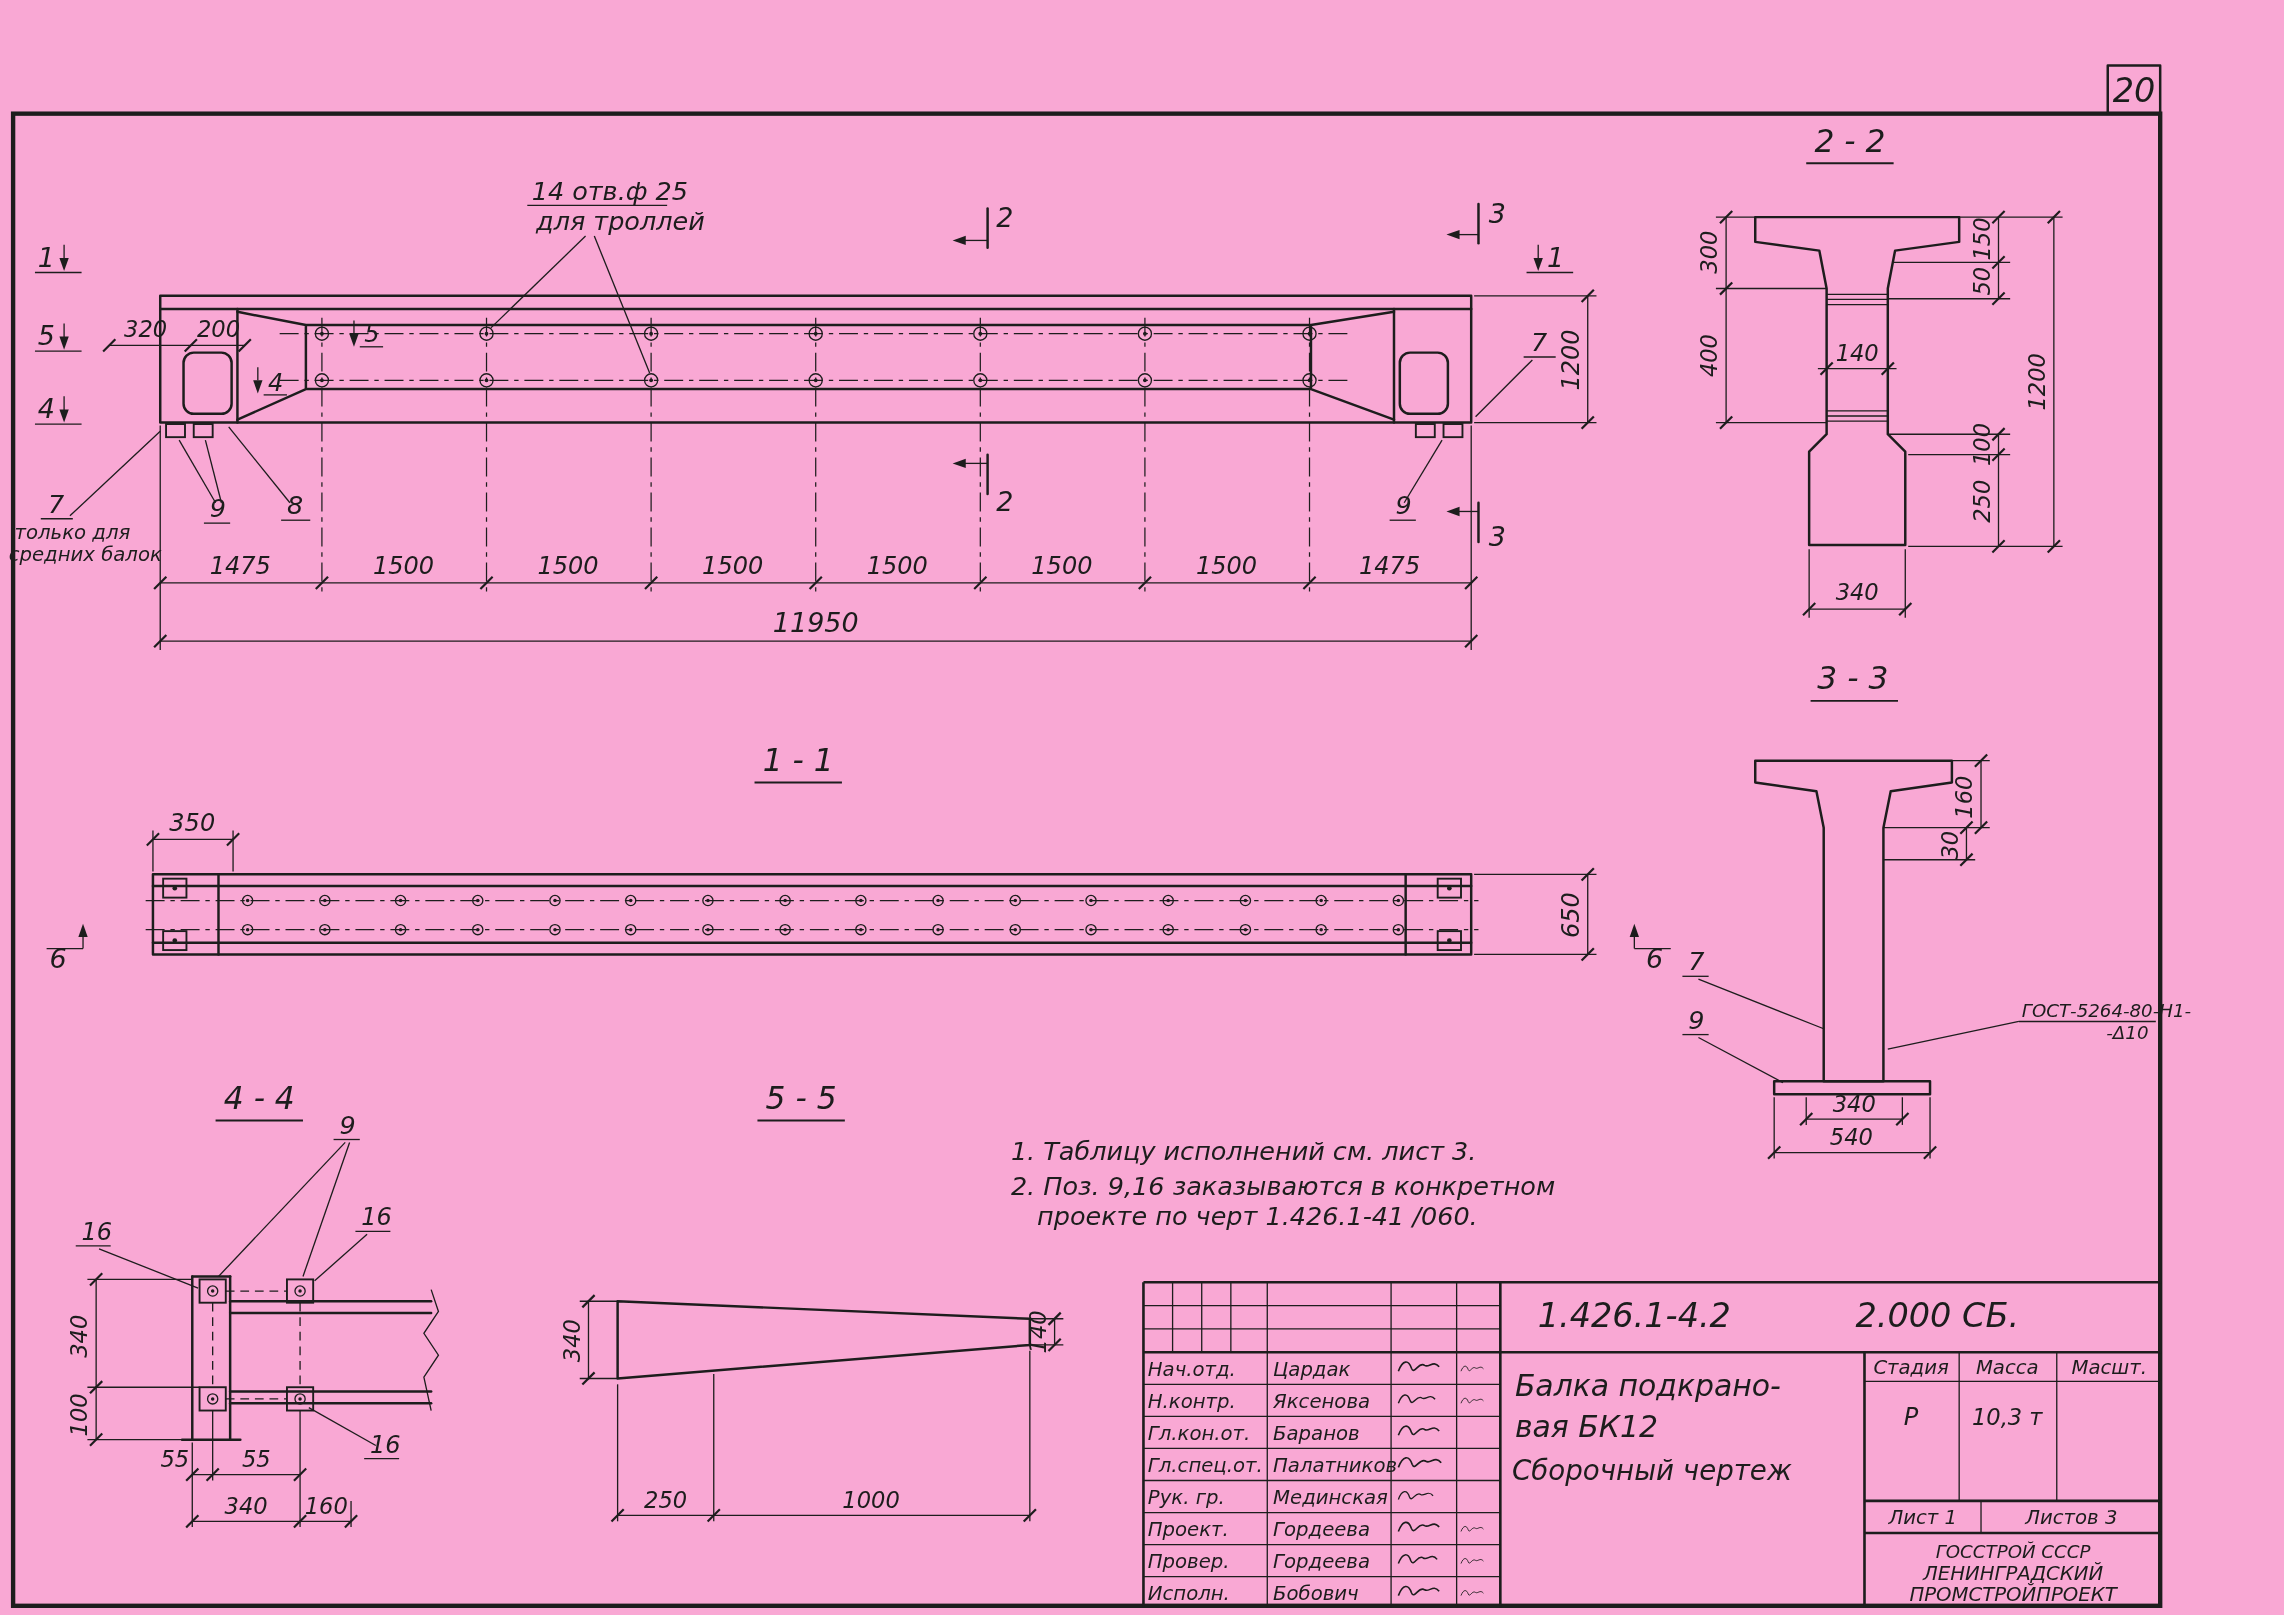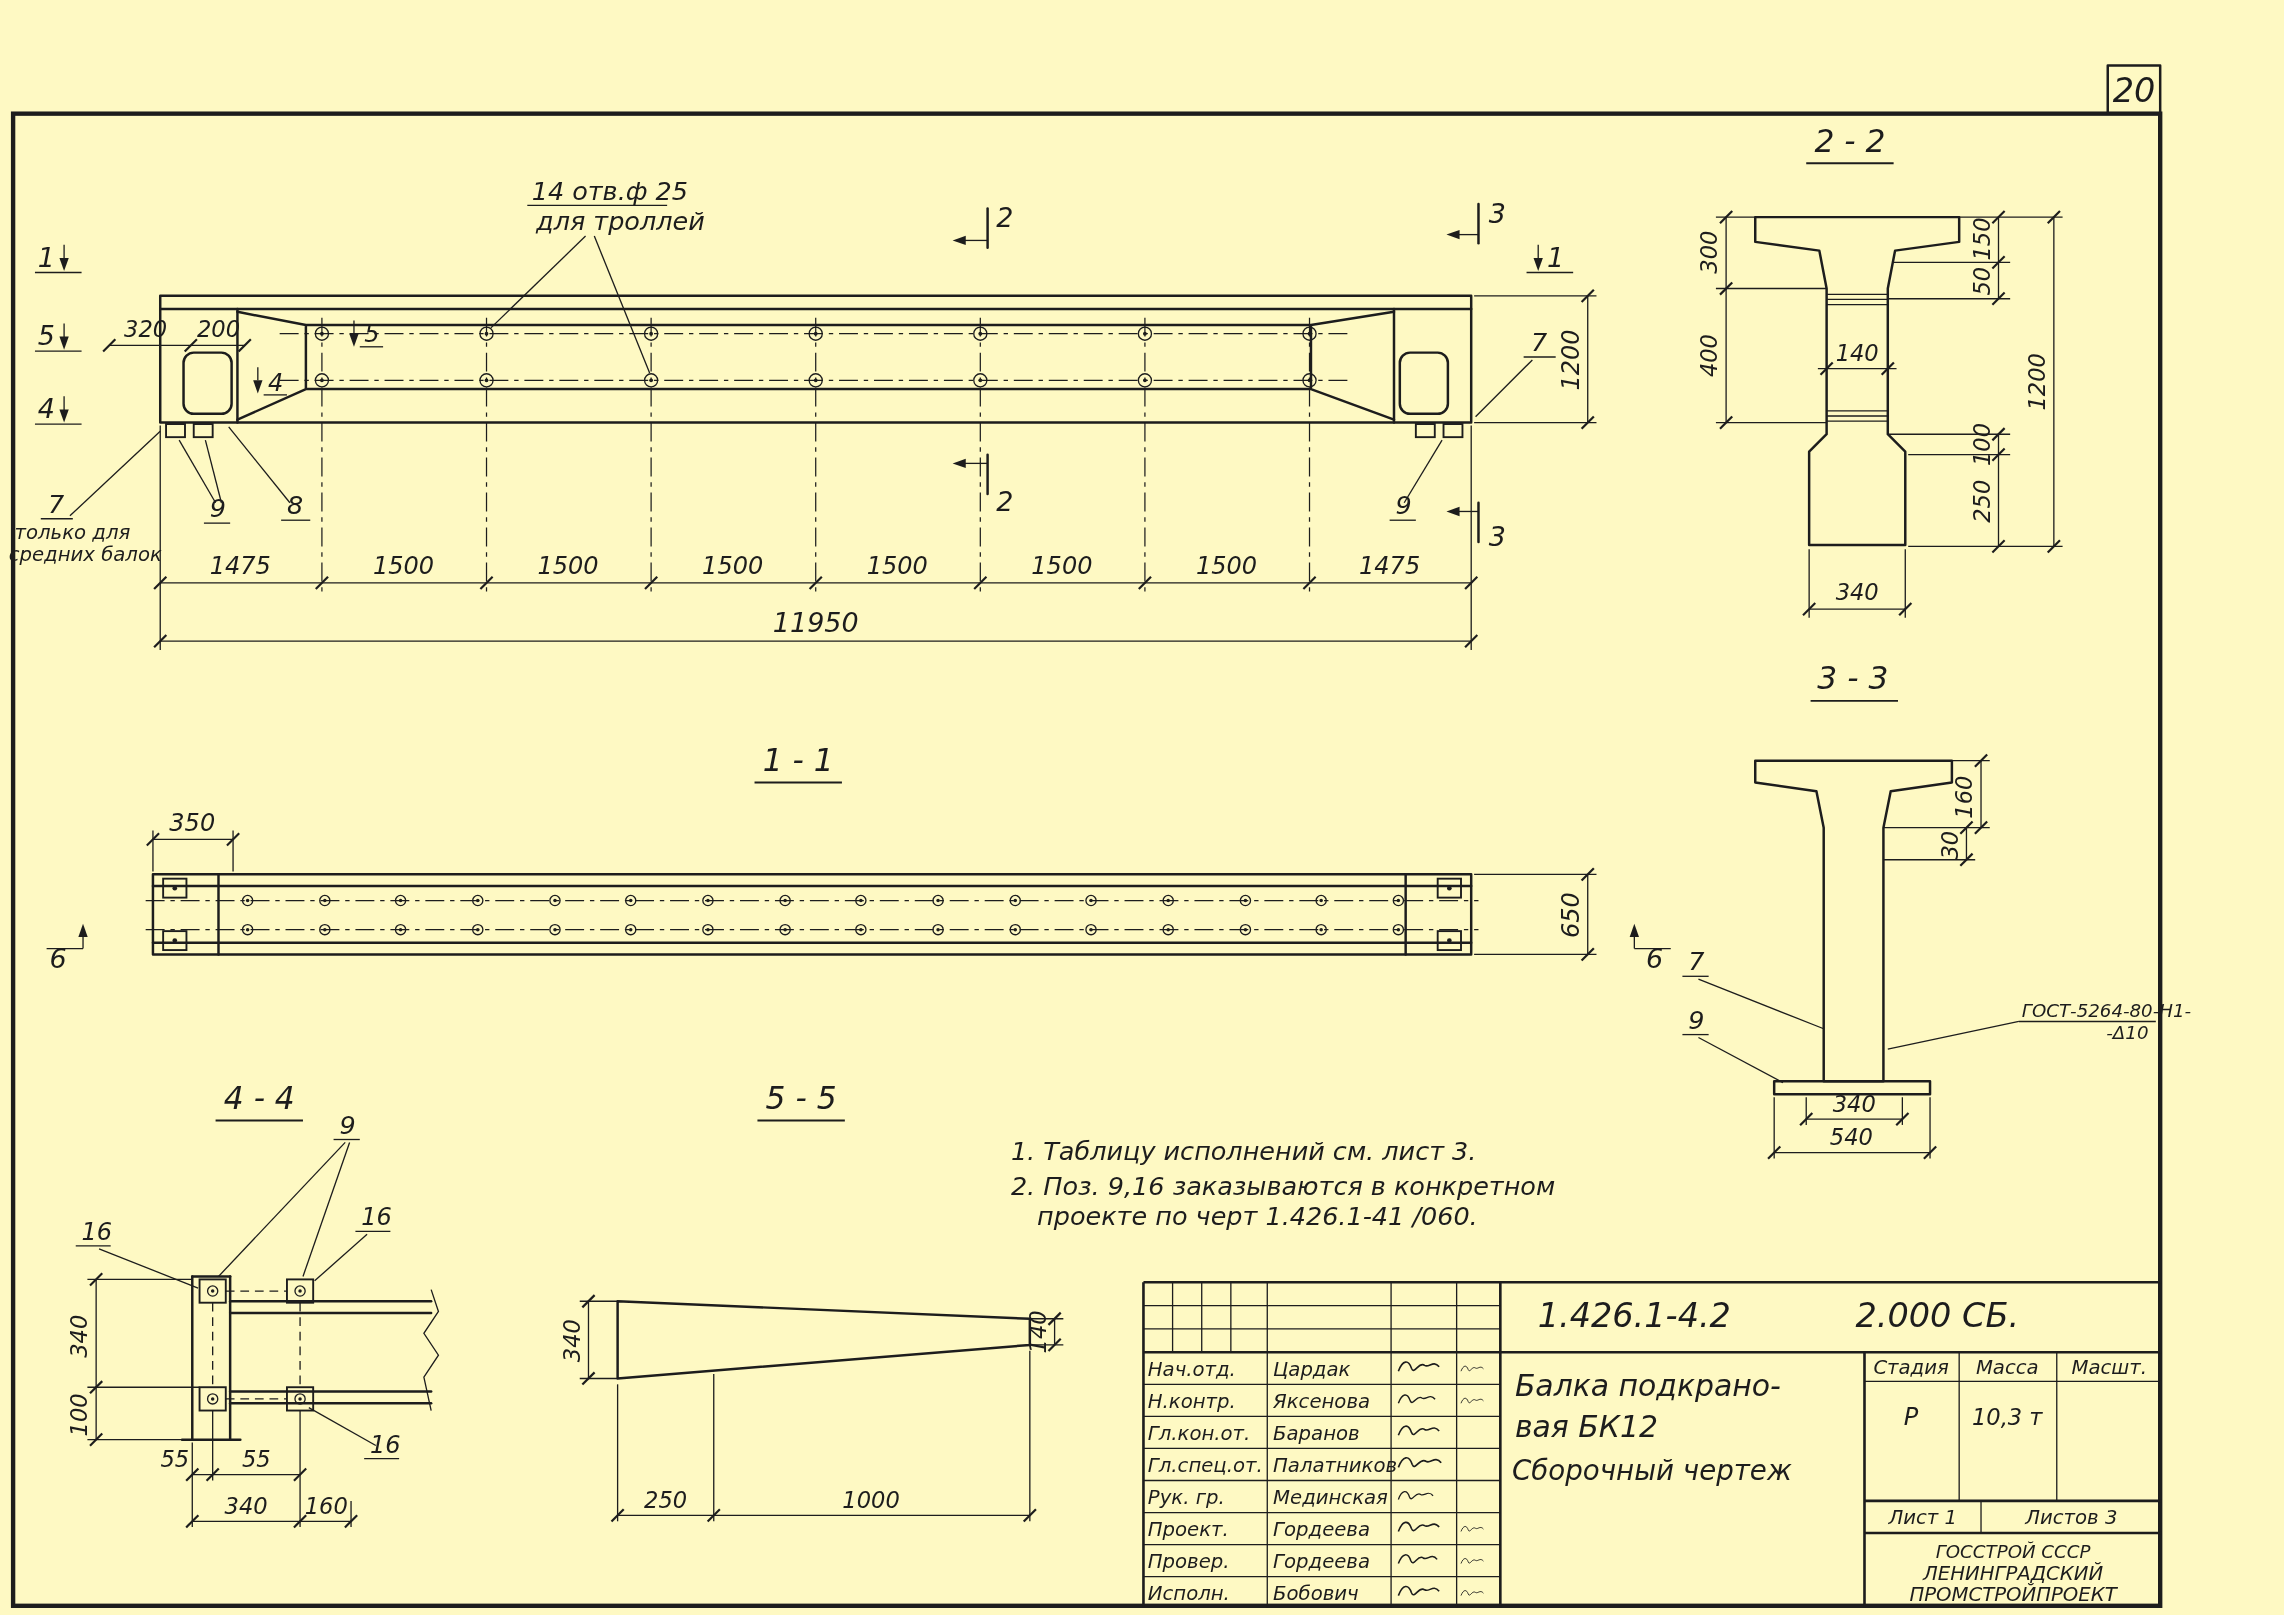--- a/index.html
+++ b/index.html
@@ -1,16 +1,16 @@
 <!DOCTYPE html>
 <html style="font-size:7.4px"><head>
 <meta charset="utf-8">
 <style>
   html,body{margin:0;padding:0;background:#d9d7d0;}
-  .page{width:2284px;height:1616px;background:#fef9c3;}
+  .page{width:2284px;height:1616px;background:#f9a8d4;}
   svg{display:block;width:100%;height:100%;}
   text{font-family:"DejaVu Sans","Liberation Sans",sans-serif;font-style:italic;fill:#1d1d1d;}
   .o  {stroke:#1d1d1d;stroke-width:1.7;fill:none;stroke-linejoin:round;stroke-linecap:round;}
   .t  {stroke:#1d1d1d;stroke-width:0.9;fill:none;}
   .h  {stroke:#1d1d1d;stroke-width:1.3;fill:none;}
   .cl {stroke:#1d1d1d;stroke-width:0.85;fill:none;stroke-dasharray:13 4 3 4;}
   .dsh{stroke:#1d1d1d;stroke-width:0.9;fill:none;stroke-dasharray:6 4;}
   .fr {stroke:#1d1d1d;stroke-width:3;fill:none;}
   .tb {stroke:#1d1d1d;stroke-width:1.8;fill:none;}
   .dot{fill:#1d1d1d;stroke:none;}

